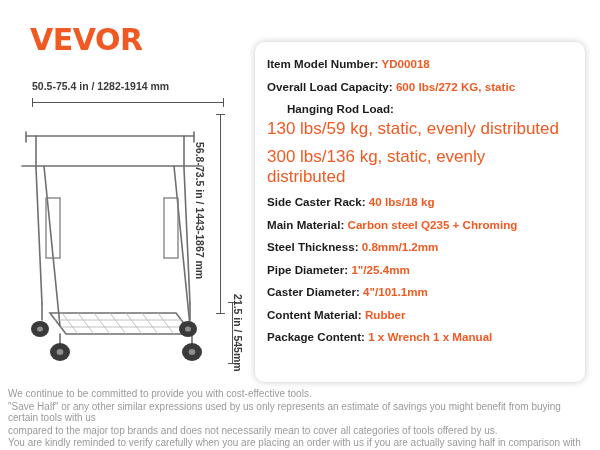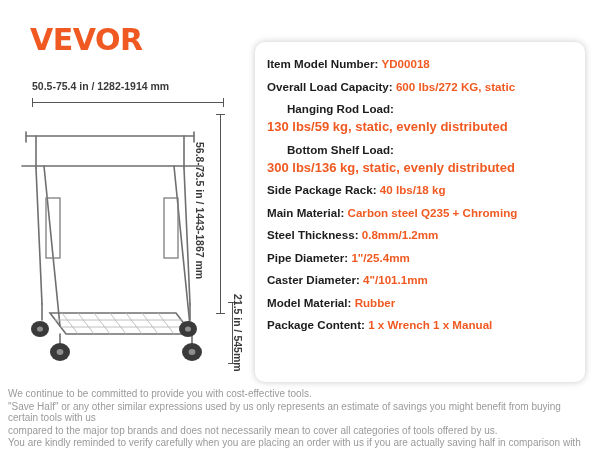--- a/index.html
+++ b/index.html
@@ -165,24 +165,24 @@
     margin-bottom: 3px;
     margin-left: 20px;
   }
   .spec-value {
     color: #f05a22;
     font-weight: bold;
   }
   .spec-value-block {
     display: block;
     color: #f05a22;
-    font-weight: bold;
+    font-weight: normal;
     margin-top: 3px;
     margin-bottom: 7.5px;
-    font-size: 13px;
+    font-size: 17px;
   }
 
   
   .footer {
     position: absolute;
     left: 8px;
     top: 388px;
     width: 584px;
     font-size: 10px;
     line-height: 11.5px;
@@ -270,25 +270,24 @@
     </div>
 
     <div class="spec-line">
       <span>Overall Load Capacity:</span>
       <span class="spec-value">600 lbs/272 KG, static</span>
     </div>
 
     <div class="spec-line wrapped">Hanging Rod Load:</div>
     <div class="spec-value-block">130 lbs/59 kg, static, evenly distributed</div>
 
-    <div class="spec-line wrapped">Bottom Shelf Load:</div>
     <div class="spec-value-block">300 lbs/136 kg, static, evenly distributed</div>
 
     <div class="spec-line">
-      <span>Side Package Rack:</span>
+      <span>Side Caster Rack:</span>
       <span class="spec-value">40 lbs/18 kg</span>
     </div>
 
     <div class="spec-line">
       <span>Main Material:</span>
       <span class="spec-value">Carbon steel Q235 + Chroming</span>
     </div>
 
     <div class="spec-line">
       <span>Steel Thickness:</span>
@@ -299,21 +298,21 @@
       <span>Pipe Diameter:</span>
       <span class="spec-value">1"/25.4mm</span>
     </div>
 
     <div class="spec-line">
       <span>Caster Diameter:</span>
       <span class="spec-value">4"/101.1mm</span>
     </div>
 
     <div class="spec-line">
-      <span>Model Material:</span>
+      <span>Content Material:</span>
       <span class="spec-value">Rubber</span>
     </div>
 
 
     <div class="spec-line">
       <span>Package Content:</span>
       <span class="spec-value">1 x Wrench 1 x Manual</span>
     </div>
 
   </div>

